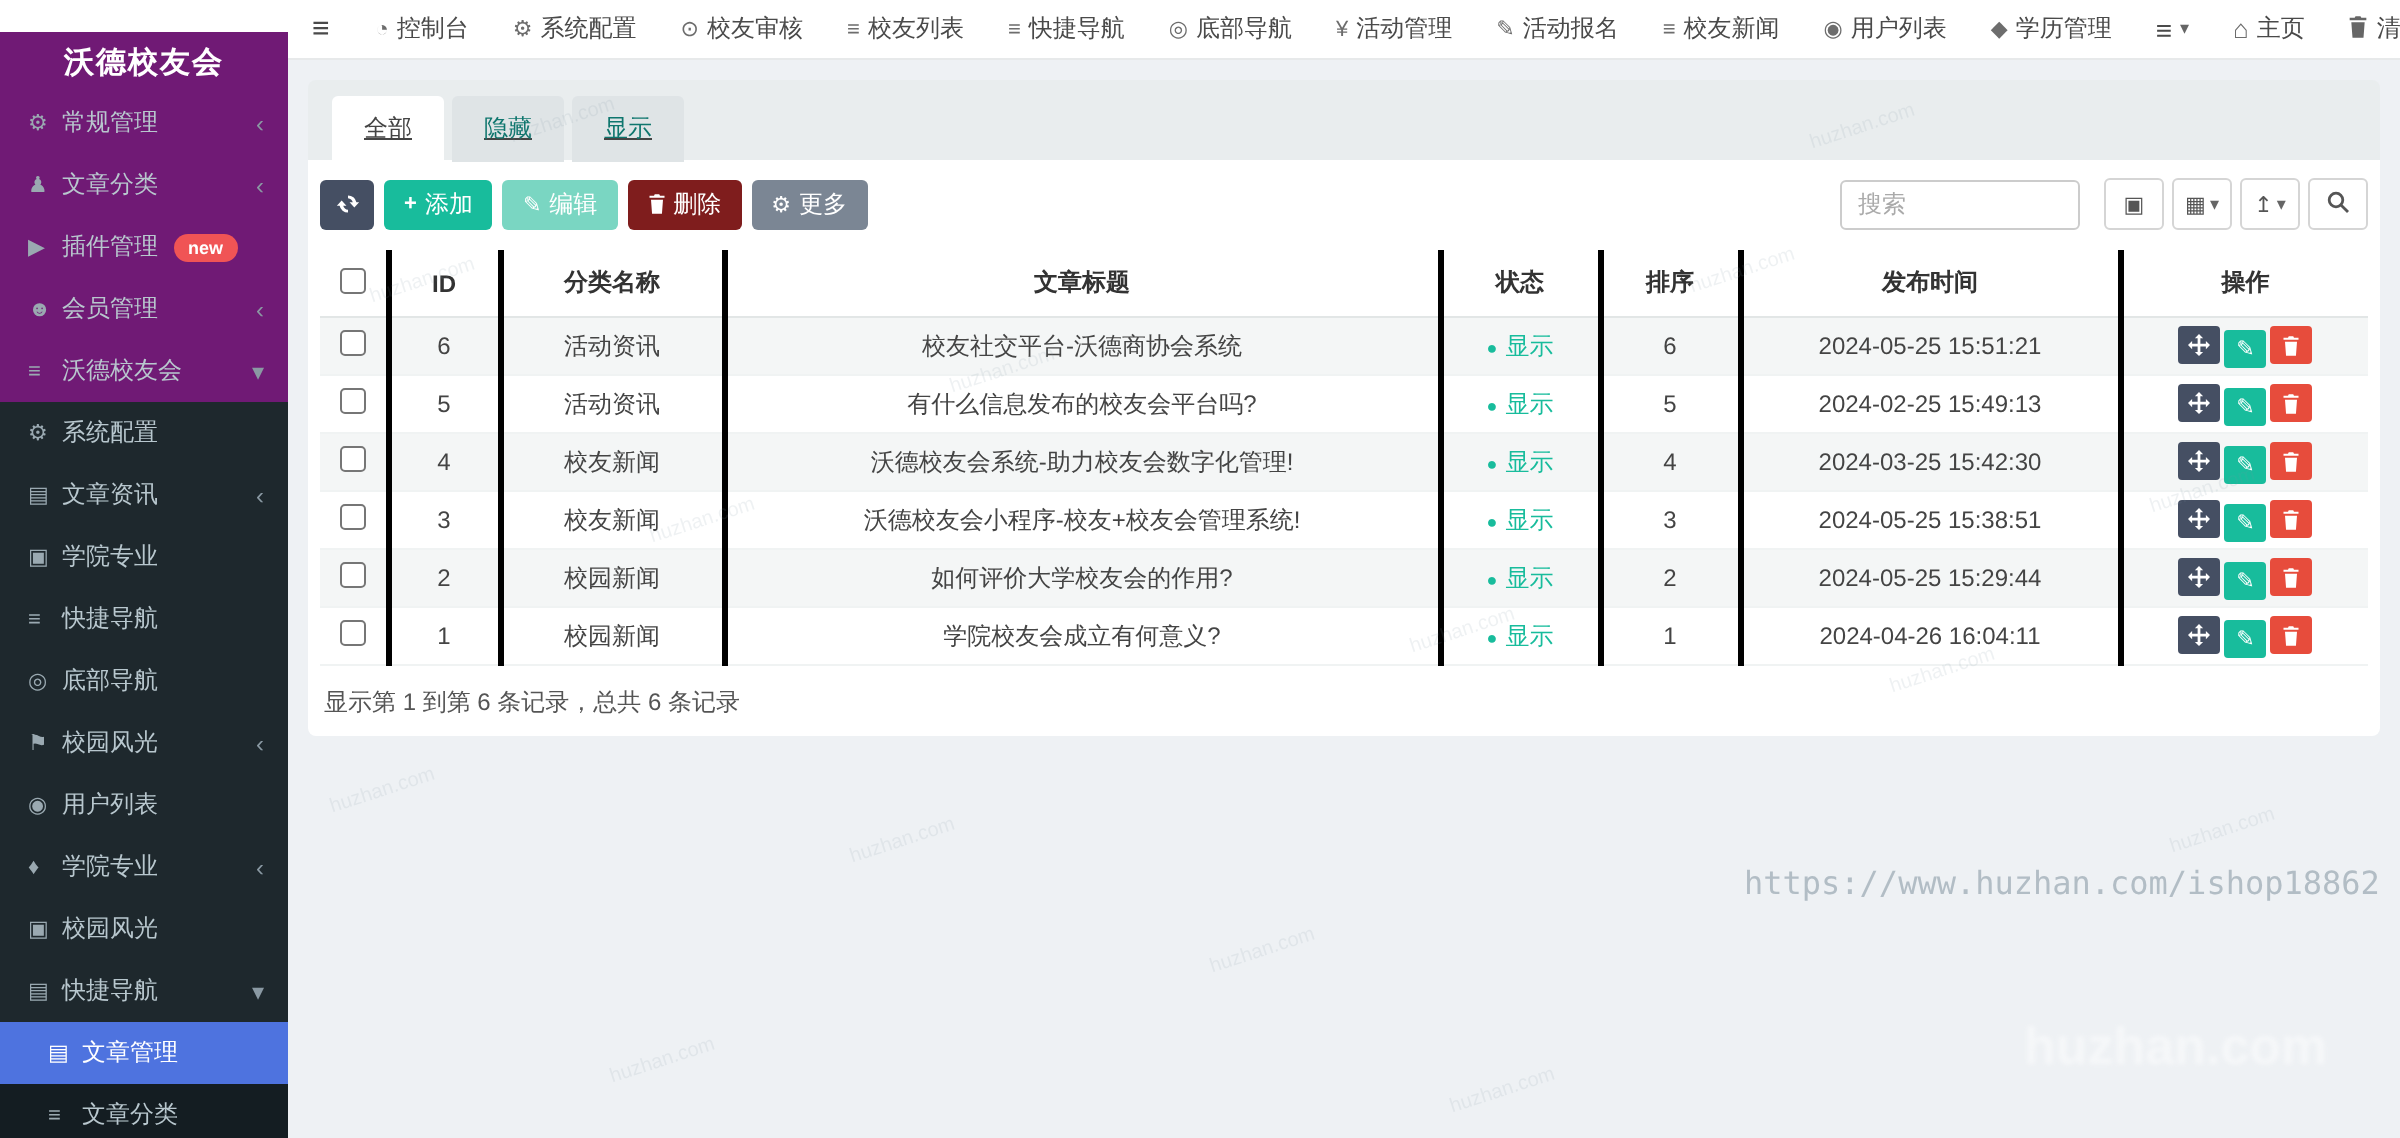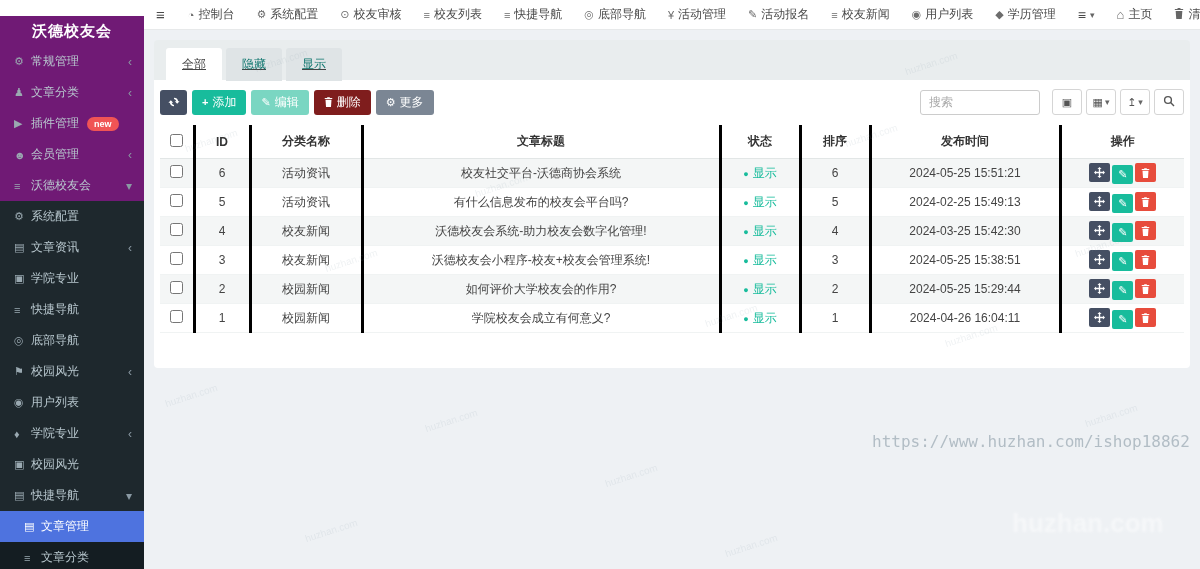--- a/index.html
+++ b/index.html
@@ -434,20 +434,21 @@
                   </svg>
                 </button><button class="act-btn act-edit">✎</button><button class="act-btn act-del">
                   <svg width="9" height="10" viewBox="0 0 12 13">
                     <path fill="#fff" d="M4.5 0h3l.5 1H11v1.4H1V1h3zM2 3.6h8L9.3 13H2.7z"></path>
                   </svg>
                 </button></td>
             </tr>
           </tbody>
       </table>
 
+      <div class="summary">显示第 1 到第 6 条记录，总共 6 条记录</div>
     </div>
   </div>
 
   <div class="wm-layer">
     <div class="wm-url">https://www.huzhan.com/ishop18862</div>
     <div class="wm-logo">huzhan.com</div>
     <div id="wm-tiles">
         <span class="wm-tile" style="left: 110px; top: 25px;">huzhan.com</span>
         <span class="wm-tile" style="left: 760px; top: 28px;">huzhan.com</span>
         <span class="wm-tile" style="left: 40px; top: 105px;">huzhan.com</span>

